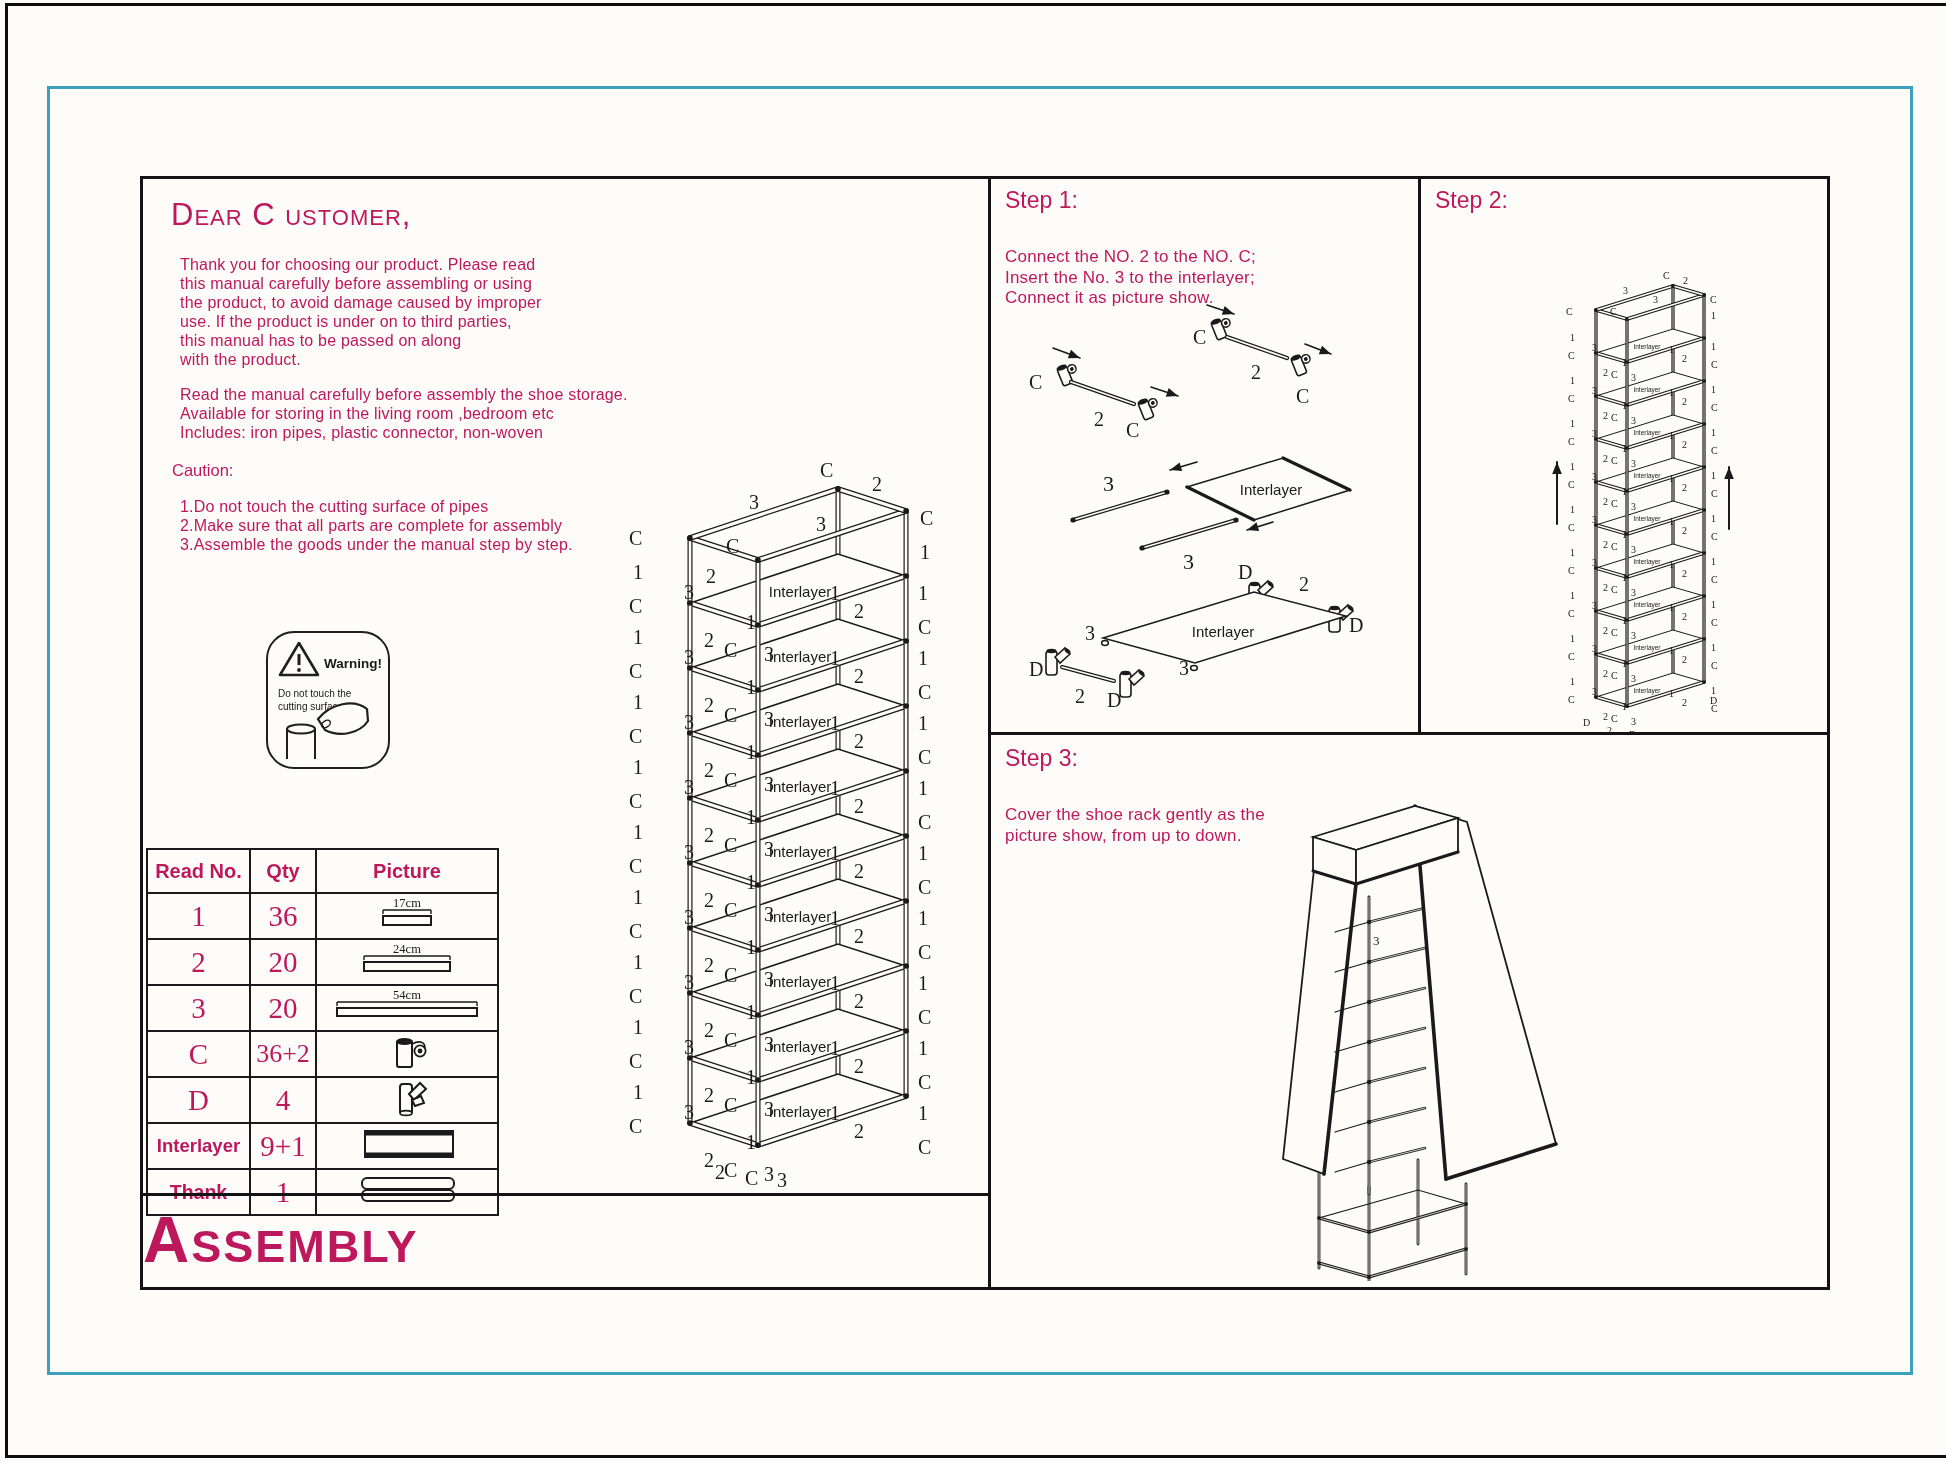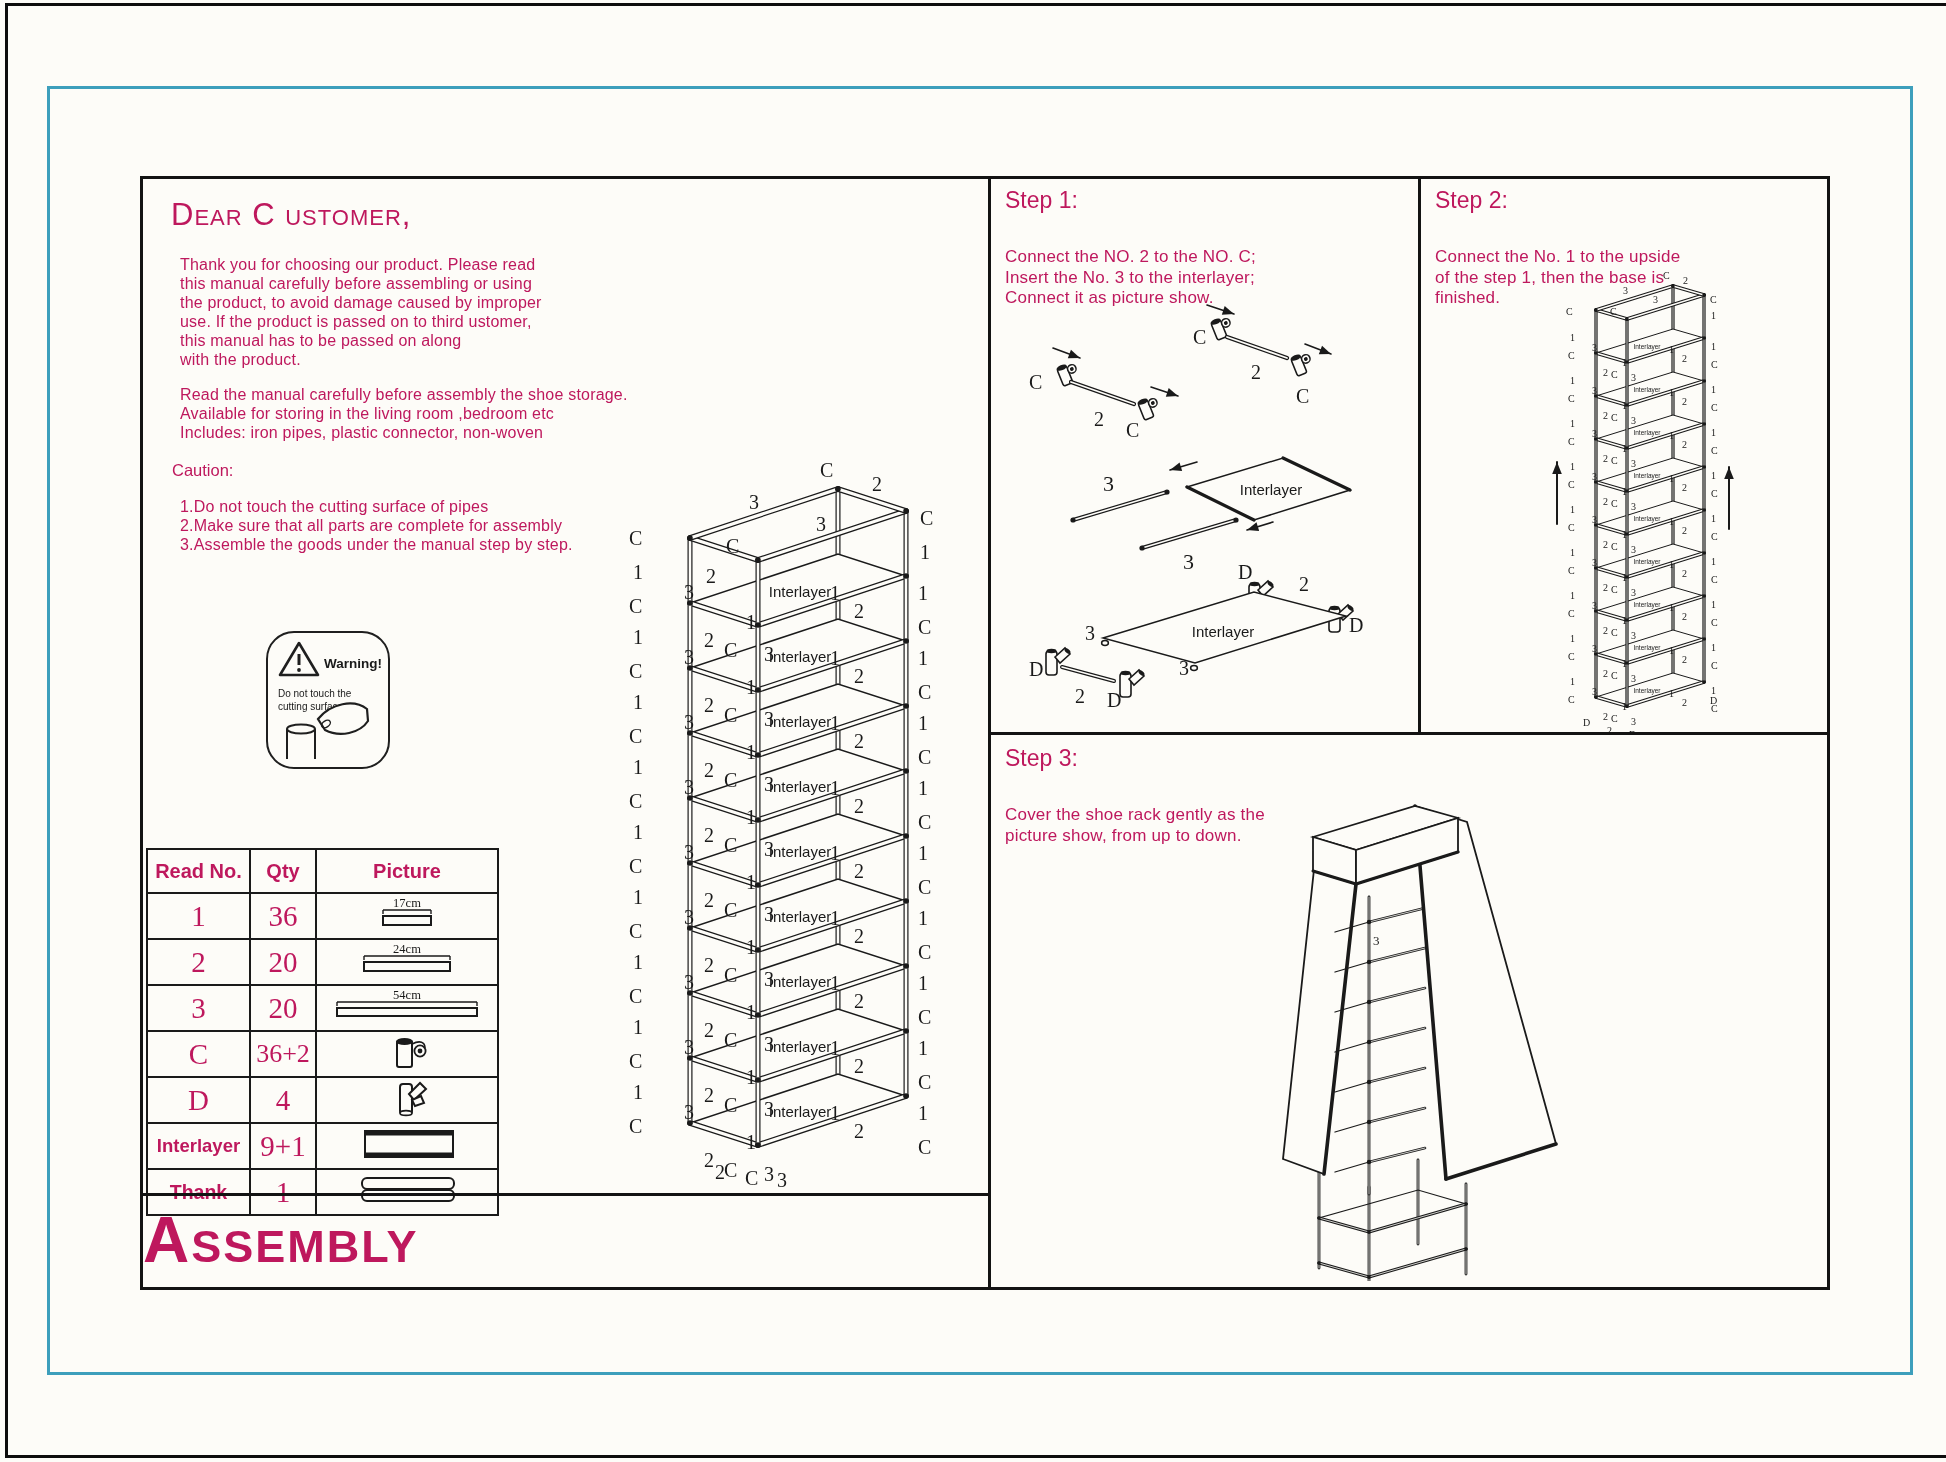--- a/index.html
+++ b/index.html
@@ -49,21 +49,21 @@
   <div class="accent-frame"></div>
 
   <div class="content">
 
     <div class="panel-left">
       <div class="intro-heading">Dear C ustomer,</div>
       <div class="para para1">
           <div>Thank you for choosing our product. Please read</div>
           <div>this manual carefully before assembling or using</div>
           <div>the product, to avoid damage caused by improper</div>
-          <div>use. If the product is passed on to third ustomer,</div>
+          <div>use. If the product is under on to third parties,</div>
           <div>this manual has to be passed on along</div>
           <div>with the product.</div>
         </div>
       <div class="para para2">
           <div>Read the manual carefully before assembly the shoe storage.</div>
           <div>Available for storing in the living room ,bedroom  etc</div>
           <div>Includes: iron pipes, plastic connector, non-woven</div>
         </div>
       <div class="caution-title">Caution:</div>
       <div class="para caution-list">
@@ -503,25 +503,20 @@
               <text x="84" y="524" font-size="20" font-family="Liberation Serif, serif" text-anchor="start">2</text>
               <rect x="129" y="494" width="11" height="24" rx="3" fill="#fdfcf8" stroke="#1a1a1a" stroke-width="1.6"></rect>
               <polygon points="138,500 148,491 153,497 143,506" fill="#fdfcf8" stroke="#1a1a1a" stroke-width="1.6"></polygon>
               <ellipse cx="150.5" cy="494" rx="3.4" ry="2" fill="#1a1a1a" transform="rotate(40 150.5 494)"></ellipse>
               <ellipse cx="134.5" cy="494" rx="5" ry="2.2" fill="#1a1a1a"></ellipse>
               <text x="116" y="528" font-size="20" font-family="Liberation Serif, serif" text-anchor="start">D</text>
             </svg>
         </div>
         <div class="panel-step2">
           <div class="step-title">Step 2:</div>
-          <div class="step-lines">
-              <div>Connect the No. 1 to the upside</div>
-              <div>of the step 1, then the base is</div>
-              <div>finished.</div>
-            </div>
           <svg id="svg-step2" class="layer" viewBox="0 0 400 553" width="400" height="553">
               <line x1="252" y1="107" x2="252" y2="494" stroke="#1a1a1a" stroke-width="3.2" stroke-linecap="round"></line>
               <line x1="252" y1="107" x2="252" y2="494" stroke="#fdfcf8" stroke-width="0.8000000000000003" stroke-linecap="round"></line>
               <polygon points="206,527 175,518 252,494 283,503" fill="#fdfcf8" stroke="#1a1a1a" stroke-width="1"></polygon>
               <line x1="175" y1="518" x2="206" y2="527" stroke="#1a1a1a" stroke-width="3.8000000000000003" stroke-linecap="round"></line>
               <line x1="175" y1="518" x2="206" y2="527" stroke="#fdfcf8" stroke-width="1.4000000000000004" stroke-linecap="round"></line>
               <line x1="206" y1="527" x2="283" y2="503" stroke="#1a1a1a" stroke-width="3.8000000000000003" stroke-linecap="round"></line>
               <line x1="206" y1="527" x2="283" y2="503" stroke="#fdfcf8" stroke-width="1.4000000000000004" stroke-linecap="round"></line>
               <polygon points="206,484 175,475 252,451 283,460" fill="#fdfcf8" stroke="#1a1a1a" stroke-width="1"></polygon>
               <line x1="175" y1="475" x2="206" y2="484" stroke="#1a1a1a" stroke-width="3.8000000000000003" stroke-linecap="round"></line>

